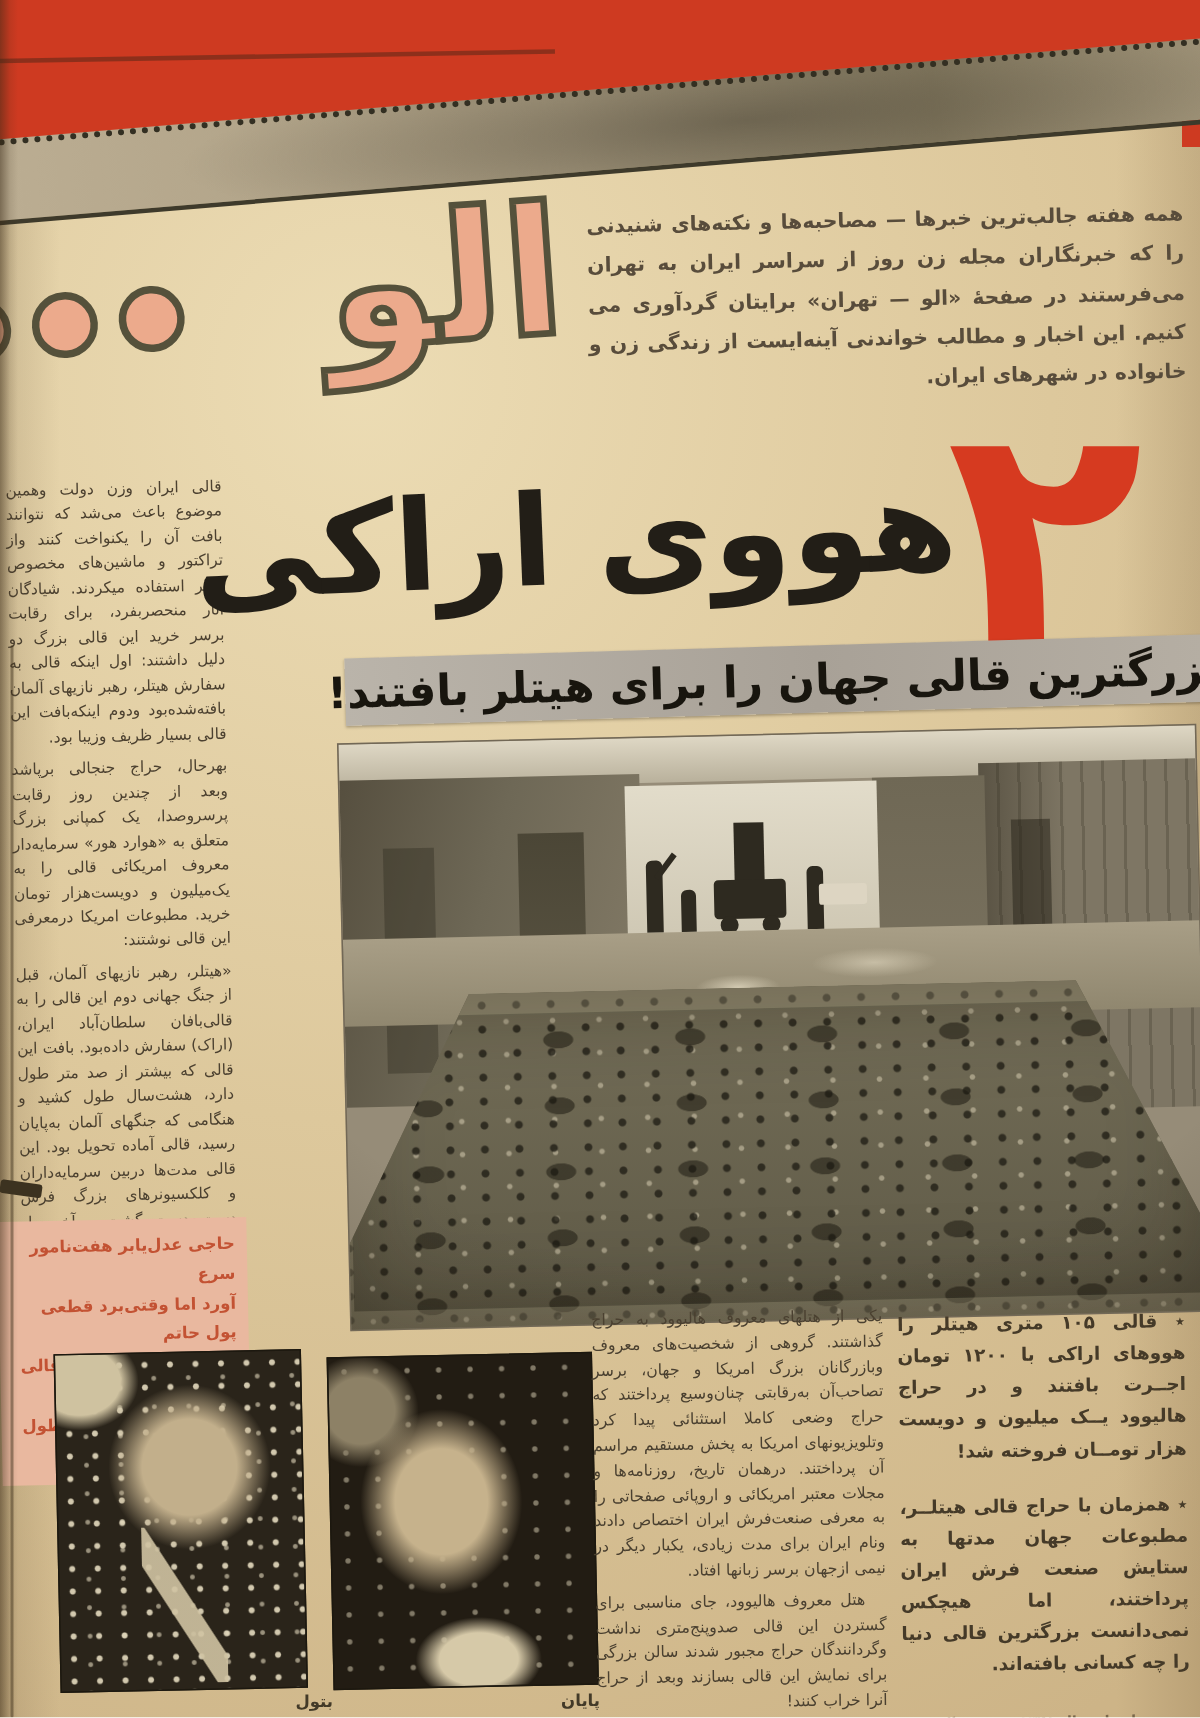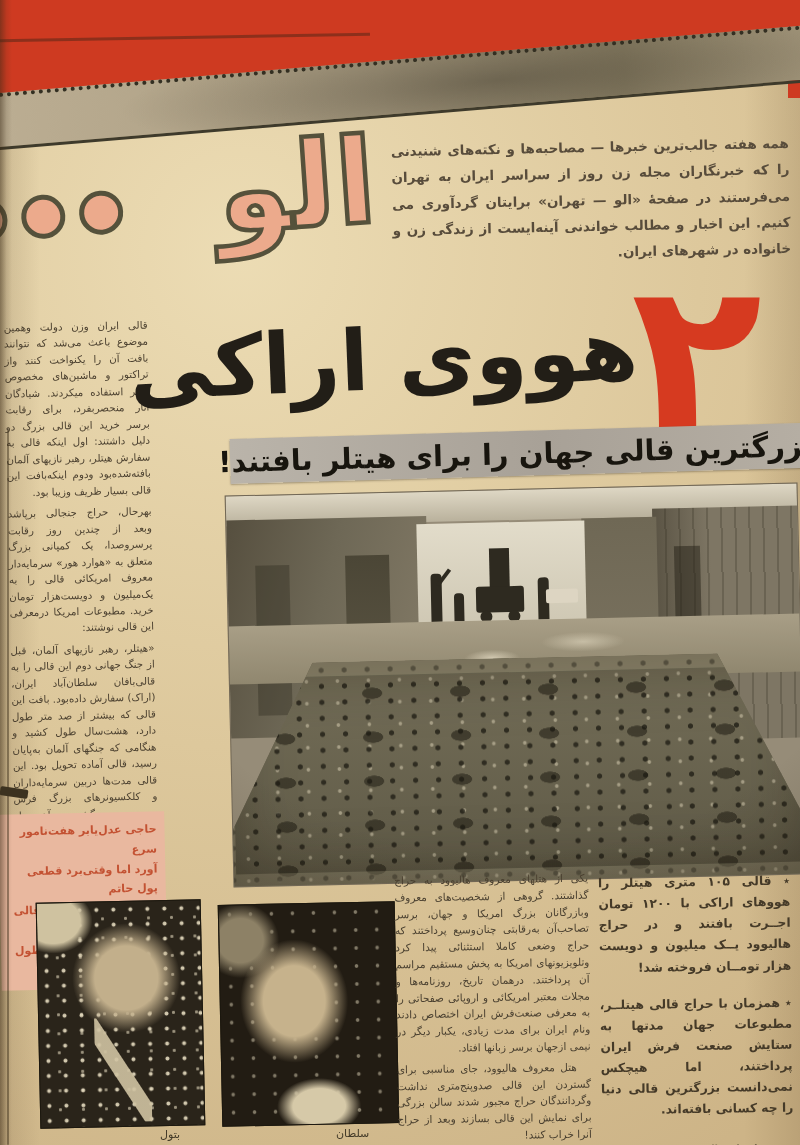--- a/index.html
+++ b/index.html
@@ -111,22 +111,22 @@
     background-position:0 0,0 0,0 0,8px 7px;}
   .hand-band{position:absolute;left:34%;top:52%;width:34%;height:46%;
     background:linear-gradient(58deg, transparent 40%, rgba(208,195,162,.9) 41% 55%, transparent 56%);}
   .portrait.soltan{left:220px;top:903px;width:175px;height:220px;background:#221c13;
     background-image:
       radial-gradient(44% 40% at 42% 44%, #c6b28c 0 40%, rgba(198,178,140,0) 70%),
       radial-gradient(30% 16% at 55% 92%, #d6c9a8 0 50%, rgba(214,201,168,0) 80%),
       radial-gradient(26% 20% at 12% 16%, #8d8166 0 50%, rgba(141,129,102,0) 85%),
       radial-gradient(circle, rgba(222,212,184,.5) 1.4px, transparent 2.2px);
     background-size:100% 100%,100% 100%,100% 100%,21px 18px;}
-  .caption{position:absolute;z-index:6;font-size:11px;font-weight:normal;color:#433a28;
-    text-align:left;direction:rtl;}
+  .caption{position:absolute;z-index:6;font-size:11px;font-weight:bold;color:#433a28;
+    text-align:right;direction:rtl;}
   .caption.batul{left:160px;top:1128px;width:62px;}
   .caption.soltan{left:336px;top:1127px;width:64px;}
   
   .mid-col{position:absolute;left:396px;top:871px;width:194px;z-index:5;direction:rtl;
     text-align:justify;font-size:10.5px;line-height:1.6;color:#4a4030;font-weight:500;
     transform:rotate(-.8deg);}
   .mid-col p{margin:0 0 4px 0;}
   .mid-col p + p{text-indent:14px;}
   .right-col{position:absolute;left:600px;top:872px;width:192px;z-index:5;direction:rtl;
     transform:rotate(-.8deg);color:#453a28;}
@@ -198,21 +198,21 @@
     <div class="ph-boat"></div>
     <div class="ph-floor"></div>
     <div class="ph-carpet"></div>
   </div>
 
   <div class="portrait batul">
     <div class="hand-band"></div>
   </div>
   <div class="portrait soltan"></div>
   <div class="caption batul">بتول</div>
-  <div class="caption soltan">سلطان</div>
+  <div class="caption soltan">پایان</div>
 
   <div class="mid-col">
     <p>یکی از هتلهای معروف هالیوود به حراج گذاشتند. گروهی از شخصیت‌های معروف وبازرگانان بزرگ امریکا و جهان، برسر تصاحب‌آن به‌رقابتی چنان‌وسیع پرداختند که حراج وضعی کاملا استثنائی پیدا کرد وتلویزیونهای امریکا به پخش مستقیم مراسم آن پرداختند. درهمان تاریخ، روزنامه‌ها و مجلات معتبر امریکائی و اروپائی صفحاتی را به معرفی صنعت‌فرش ایران اختصاص دادند ونام ایران برای مدت زیادی، یکبار دیگر در نیمی ازجهان برسر زبانها افتاد.</p>
     <p>هتل معروف هالیوود، جای مناسبی برای گستردن این قالی صدوپنج‌متری نداشت وگردانندگان حراج مجبور شدند سالن بزرگی برای نمایش این قالی بسازند وبعد از حراج آنرا خراب کنند!</p>
   </div>
 
   <div class="right-col">
     <p class="bullet">٭ قالی ۱۰۵ متری هیتلر را هووهای اراکی با ۱۲۰۰ تومان اجــرت بافتند و در حراج هالیوود یــک میلیون و دویست هزار تومــان فروخته شد!</p>
     <p class="bullet">٭ همزمان با حراج قالی هیتلــر، مطبوعات جهان مدتها به ستایش صنعت فرش ایران پرداختند، اما هیچکس نمی‌دانست بزرگترین قالی دنیا را چه کسانی بافته‌اند.</p>
     <p class="footnote">در مرداد ماه سال ۱۳۴۸، وقتی قالی صدوپنج‌متری و منحصر بفرد هیتلر را در</p>

